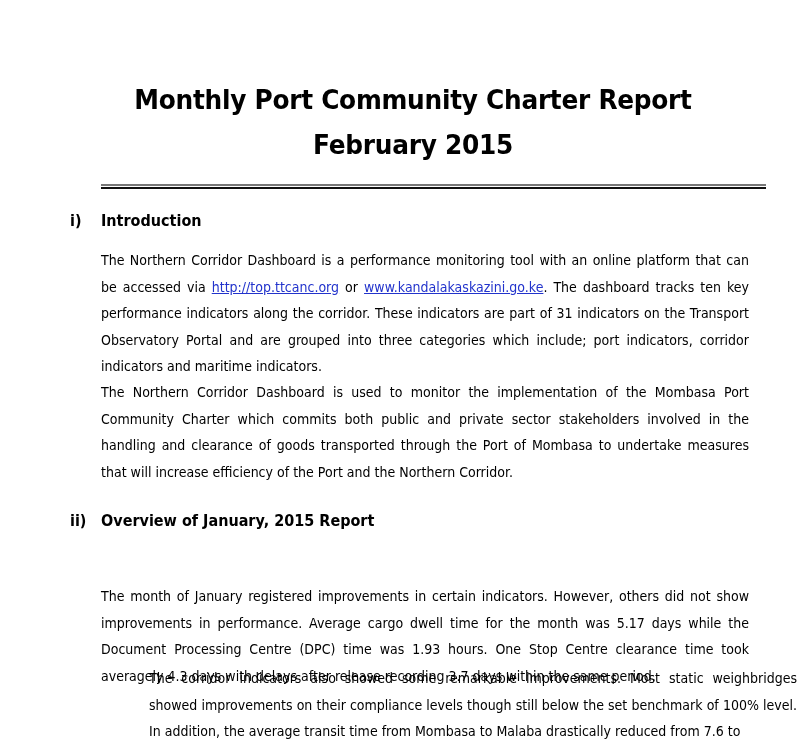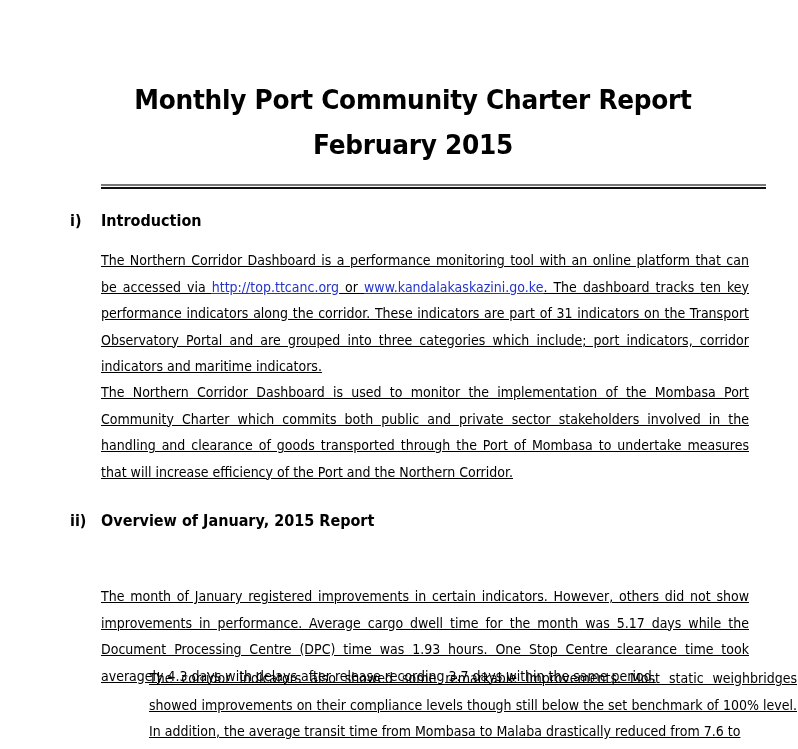--- a/index.html
+++ b/index.html
@@ -11,21 +11,21 @@
   .t1 { top: 84px; }
   .t2 { top: 129px; }
   .rule { position: absolute; left: 101px; width: 665px; }
   .rule.a { top: 184px; height: 2px; background: #777; }
   .rule.b { top: 187px; height: 2px; background: #111; }
   .heading { position: absolute; font-weight: bold; font-size: 16px;
              font-family: "DejaVu Sans", sans-serif; transform: scaleX(0.9); transform-origin: 0 0; }
   .num { position: absolute; font-weight: bold; font-size: 16px; transform: scaleX(0.9); transform-origin: 0 0; }
   .para { position: absolute; left: 101px; width: 648px; font-size: 14px;
           line-height: 26.5px; text-align: justify;
-          font-family: "DejaVu Sans", sans-serif; text-decoration: underline; }
+          font-family: "DejaVu Sans", sans-serif; }
   .para .inner { display: block; width: 720px; transform: scaleX(0.9); transform-origin: 0 0; text-align: justify; text-align-last: left; }
   a.link { color: #1a0dab; text-decoration: underline; color: #2233cc; }
 </style>
 </head>
 <body>
 
 <div>
 
   <div class="title t1">Monthly Port Community Charter Report</div>
   <div class="title t2">February 2015</div>

